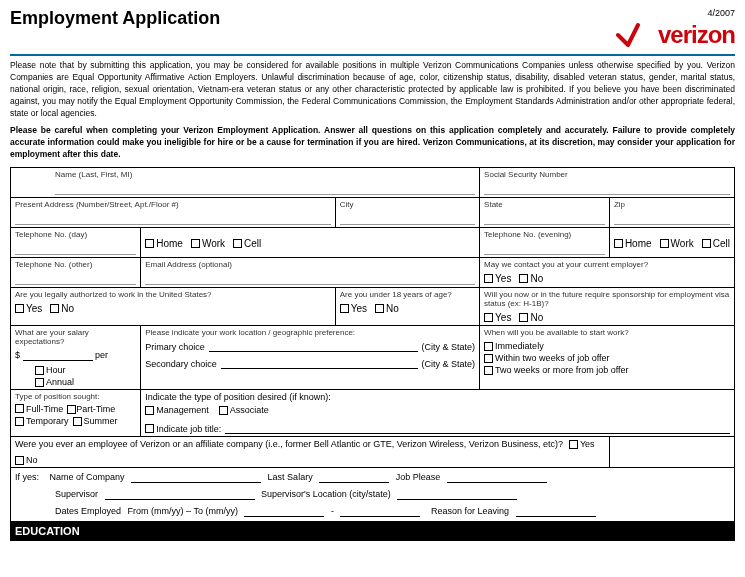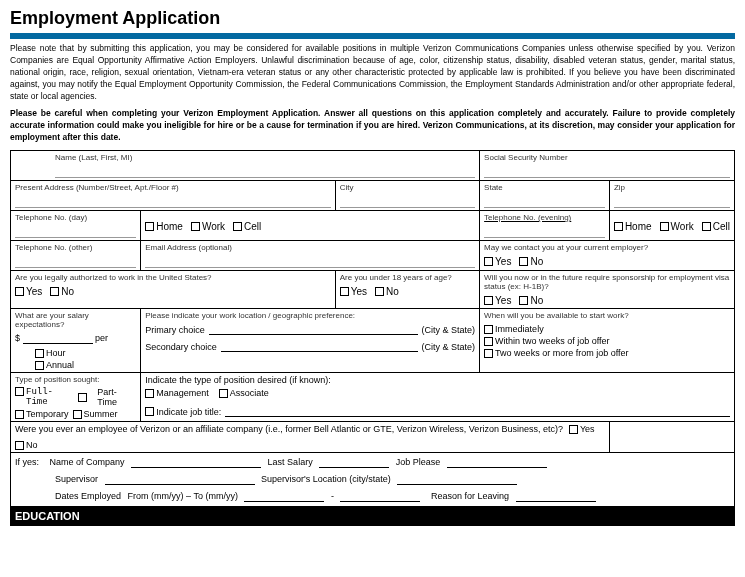--- a/index.html
+++ b/index.html
@@ -1,20 +1,20 @@
 <!DOCTYPE html>
 <html><head>
   <meta charset="utf-8">
   <style>
     * { box-sizing: border-box; margin: 0; padding: 0; }
     body { font-family: Arial, sans-serif; font-size: 10px; background: #fff; color: #000; }
     .page { width: 745px; min-height: 577px; background: #fff; padding: 8px 10px; }
     
     
-    .header { display: flex; justify-content: space-between; align-items: flex-start; margin-bottom: 4px; border-bottom: 6px solid #0369a1; padding-bottom: 4px; }
+    .header { display: flex; justify-content: space-between; align-items: flex-start; margin-bottom: 4px; border-bottom: 2px solid #0369a1; padding-bottom: 4px; }
     .header-left h1 { font-size: 18px; font-weight: bold; }
     .header-right { display: flex; flex-direction: column; align-items: flex-end; }
     .date-text { font-size: 9px; margin-bottom: 2px; }
     
     
     .verizon-logo { display: flex; align-items: center; gap: 2px; }
     .verizon-text { font-size: 22px; font-weight: bold; color: #cd040b; letter-spacing: -1px; }
     
     
     .notice { font-size: 8.5px; line-height: 1.4; margin-bottom: 6px; text-align: justify; }
@@ -32,20 +32,29 @@
   </style>
 </head>
 <body>
 
 <div class="page">
 
   <div class="header">
     <div class="header-left">
       <h1>Employment Application</h1>
     </div>
+    <div class="header-right">
+      <span class="date-text">4/2007</span>
+      <div class="verizon-logo">
+        <svg width="40" height="30" viewBox="0 0 40 30">
+          <polyline points="2,15 12,25 22,5" stroke="#cd040b" stroke-width="4" fill="none" stroke-linecap="round" stroke-linejoin="round"></polyline>
+        </svg>
+        <span class="verizon-text" style="font-size:24px;font-weight:bold;color:#cd040b;font-family:Arial,sans-serif;letter-spacing:-1px;">verizon</span>
+      </div>
+    </div>
   </div>
 
   <div class="notice">Please note that by submitting this application, you may be considered for available positions in multiple Verizon Communications Companies unless otherwise specified by you.  Verizon Companies are Equal Opportunity Affirmative Action Employers.  Unlawful discrimination because of age, color, citizenship status, disability, disabled veteran status, gender, marital status, national origin, race, religion, sexual orientation, Vietnam-era veteran status or any other characteristic protected by applicable law is prohibited.  If you believe you have been discriminated against, you may notify the Equal Employment Opportunity Commission, the Federal Communications Commission, the Employment Standards Administration and/or other appropriate federal, state or local agencies.</div>
 
   <div class="notice-bold">Please be careful when completing your Verizon Employment Application.  Answer all questions on this application completely and accurately.  Failure to provide completely accurate information could make you ineligible for hire or be a cause for termination if you are hired.  Verizon Communications, at its discretion, may consider your application for employment after this date.</div>
 
   <table>
 
     <tbody>
         <tr>
@@ -92,21 +101,21 @@
           <div class="checkbox-item">
             <span class="cb"></span>
             <span>Work</span>
           </div>
           <div class="checkbox-item">
             <span class="cb"></span>
             <span>Cell</span>
           </div>
         </div>
       </td>
-      <td style="width:18%;text-decoration:underline;">
+      <td style="width:18%;">
         <span class="field-label">Telephone No. (evening)</span>
         <input type="text" class="field-input" style="">
       </td>
       <td colspan="1">
         <div class="checkbox-group" style="margin-top:8px;">
           <div class="checkbox-item">
             <span class="cb"></span>
             <span>Home</span>
           </div>
           <div class="checkbox-item">
@@ -236,25 +245,25 @@
           </div>
         </div>
       </td>
     </tr>
 
     <tr>
       <td style="width:18%; vertical-align:top;">
         <span class="field-label">Type of position sought:</span>
         <div style="margin-top:3px;">
           <div style="display:flex; gap:4px;">
-            <div class="checkbox-item" style="font-size:9px; display:flex; align-items:flex-start; gap:2px;font-family:Liberation Mono, monospace;">
+            <div class="checkbox-item" style="font-size:9px; display:flex; align-items:flex-start; gap:2px;">
               <span class="cb"></span>
               <span>Full-Time</span>
             </div>
-            <div class="checkbox-item" style="font-size:9px; display:flex; align-items:center; gap:10px;">
+            <div class="checkbox-item" style="font-size:9px; display:flex; align-items:center; gap:0;">
               <span class="cb"></span>
               <span>Part-Time</span>
             </div>
           </div>
           <div style="display:flex; gap:4px; margin-top:2px;">
             <div class="checkbox-item" style="font-size:9px; display:flex; align-items:center; gap:2px;">
               <span class="cb"></span>
               <span>Temporary</span>
             </div>
             <div class="checkbox-item" style="font-size:9px; display:flex; align-items:center; gap:2px;">

